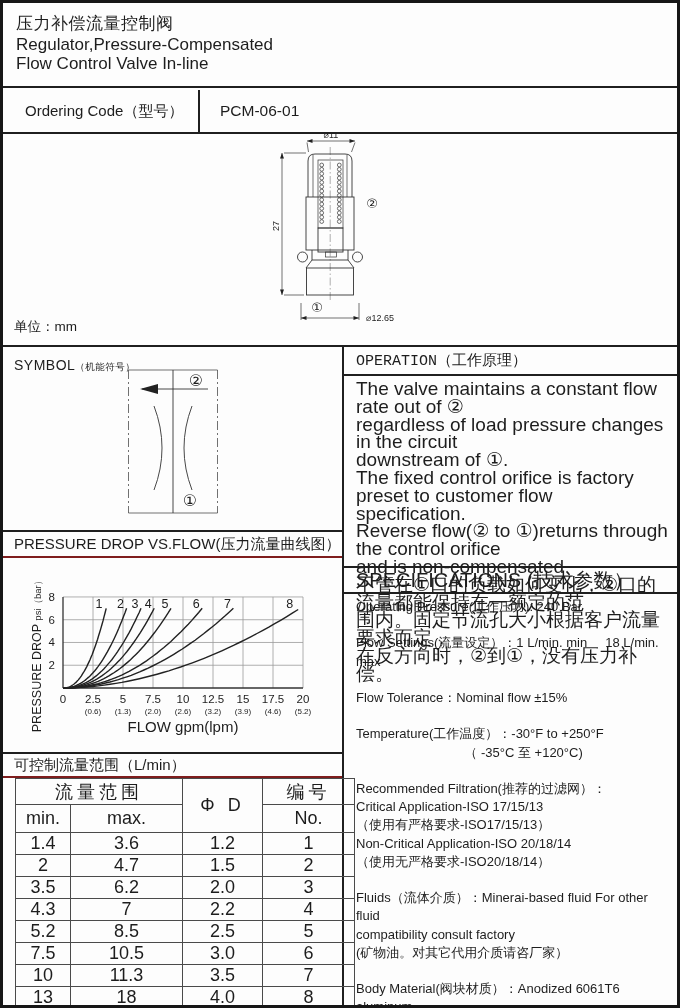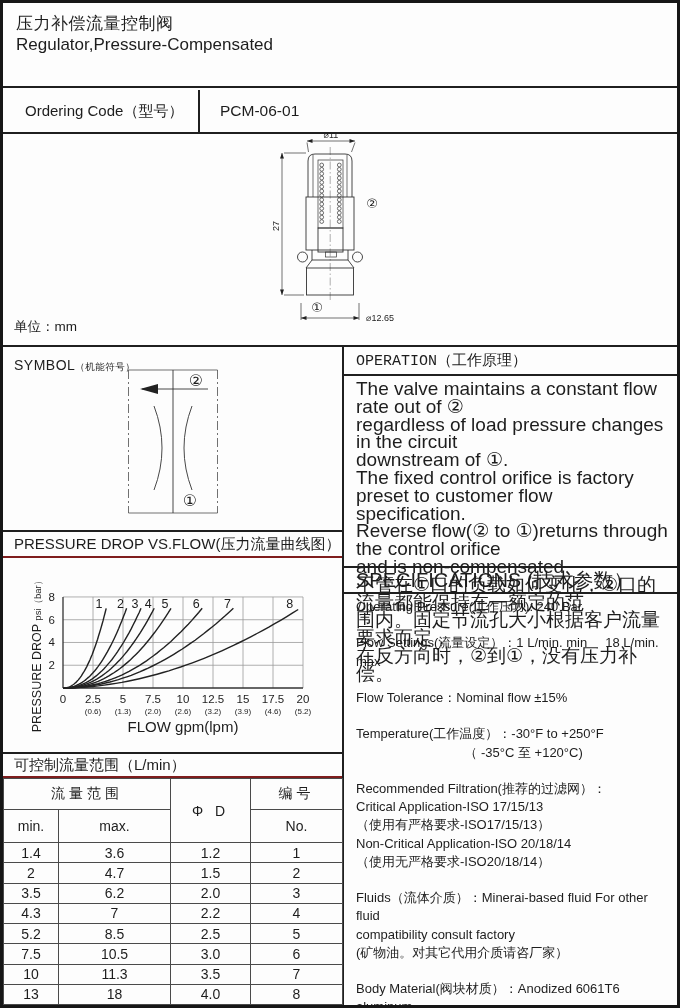--- a/index.html
+++ b/index.html
@@ -24,21 +24,21 @@
   .left-col{position:absolute;left:0;top:0;width:341px;height:658px;border-right:2px solid #1f1f1f;box-sizing:border-box;}
   .symbol-section{position:absolute;top:0;left:0;width:339px;height:183px;}
   .symbol-title{position:absolute;top:10px;left:11px;font-size:14px;letter-spacing:.5px;}
   .symbol-title .sub{font-size:9.5px;}
   .symbol-svg{position:absolute;left:117px;top:18px;width:110px;height:152px;}
   .section-bar{position:absolute;left:0;width:339px;border-top:2px solid #1f1f1f;border-bottom:2px solid #7f1d1d;
                box-sizing:border-box;display:flex;align-items:center;padding-left:11px;font-size:15px;}
   #chart-bar{top:183px;height:28px;}
   .chart-wrap{position:absolute;top:211px;left:0;width:339px;height:194px;}
   #table-bar{top:405px;height:26px;}
-  .flow-table{position:absolute;top:431px;left:0;border-collapse:collapse;table-layout:fixed;width:339px;height:227px;font-size:14px;}
+  .flow-table{position:absolute;top:431px;left:12px;border-collapse:collapse;table-layout:fixed;width:339px;height:227px;font-size:18px;}
   .flow-table td{border:1px solid #4a4a4a;text-align:center;vertical-align:middle;padding:0;}
   .flow-table .spread{letter-spacing:4px;}
   .right-col{position:absolute;left:341px;top:0;width:333px;height:658px;}
   .op-header{position:absolute;top:0;left:0;width:333px;height:29px;border-bottom:2px solid #1f1f1f;
              box-sizing:border-box;display:flex;align-items:center;padding-left:12px;font-size:15px;font-family:Liberation Mono, monospace;}
   .op-text{position:absolute;top:33px;left:12px;width:316px;font-size:19px;line-height:17.8px;white-space:pre-line;}
   .spec-header{position:absolute;top:219px;left:0;width:333px;height:28px;border-top:2px solid #1f1f1f;border-bottom:2px solid #1f1f1f;
                box-sizing:border-box;display:flex;align-items:center;padding-left:12px;font-size:20px;}
   .spec-text{position:absolute;top:251px;left:12px;width:318px;font-size:13px;line-height:18.2px;white-space:pre-wrap;}
   svg text{font-family:"Liberation Sans","DejaVu Sans",sans-serif;fill:#1d1d1d;}
@@ -47,20 +47,21 @@
   svg .fillb{fill:#222;stroke:none;}
 </style>
 </head>
 <body>
 
 <div class="page">
 
   <div class="title-block">
     <div class="title-zh">压力补偿流量控制阀</div>
     <div class="title-en">Regulator,Pressure-Compensated</div>
+    <div class="title-en">Flow Control Valve In-line</div>
   </div>
 
   <div class="ordering-row">
     <div class="ordering-label">Ordering Code（型号）</div>
     <div class="ordering-code">PCM-06-01</div>
   </div>
 
   <div class="drawing-section">
     <svg class="valve-svg" viewBox="258 134 172 200" xmlns="http://www.w3.org/2000/svg">
 

